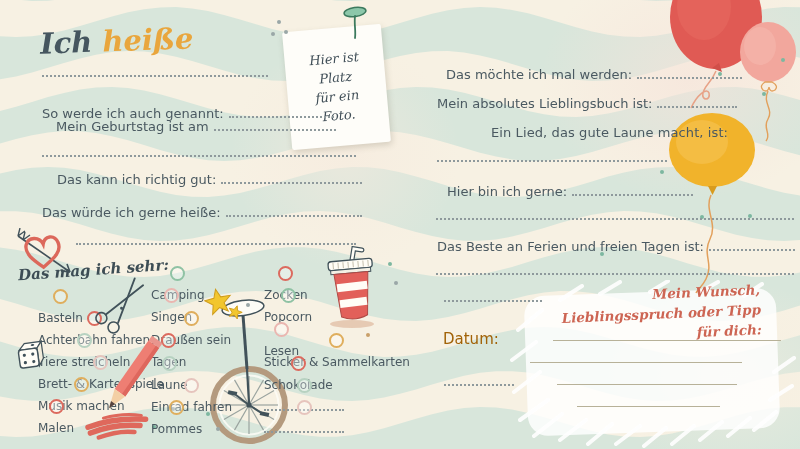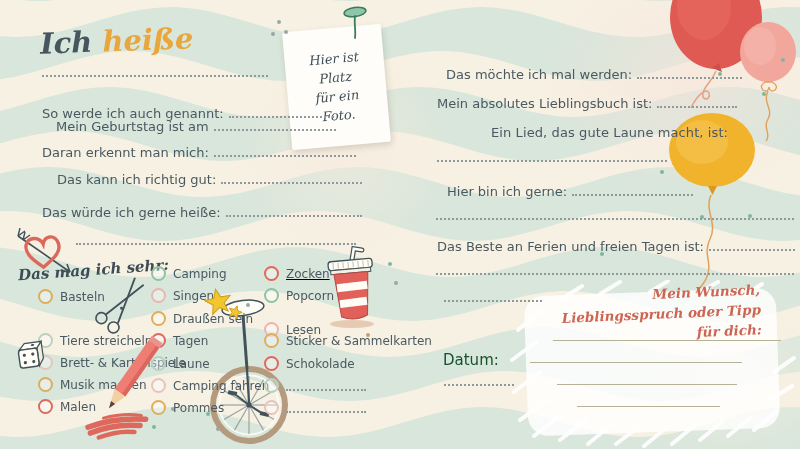--- a/index.html
+++ b/index.html
@@ -13,35 +13,35 @@
   .txt{color:#4a5961;font-size:13px;letter-spacing:.1px;white-space:nowrap;}
   .row{position:absolute;display:flex;align-items:baseline;z-index:3;}
   .lbl{color:#4a5961;font-size:13px;white-space:nowrap;padding-right:5px;}
   .dots{flex:1;height:11px;border-bottom:2px dotted #8e999c;}
   .dotline{position:absolute;z-index:3;height:12px;border-bottom:2px dotted #8e999c;}
   .script{font-family:"DejaVu Serif",serif;font-style:italic;}
   #title{position:absolute;left:40px;top:24px;z-index:3;font-size:29px;font-weight:bold;transform:rotate(-2deg);}
   #title .t1{color:#45565f;}
   #title .t2{color:#e9a63d;}
   .likes-head{position:absolute;left:18px;top:261px;z-index:3;font-size:15px;color:#3d4d55;font-weight:bold;transform:rotate(-4deg);}
-  .ckrow{position:absolute;display:flex;align-items:center;gap:7px;z-index:3;}
+  .ckrow{position:absolute;display:flex;align-items:center;gap:7px;z-index:3;flex-direction:column;}
   .ck{width:11px;height:11px;border-radius:50%;border:2px solid #999;background:rgba(255,255,255,.35);flex:none;}
   .cklbl{font-size:12px;color:#4a5961;white-space:nowrap;}
   .ckdots{width:80px;height:9px;border-bottom:2px dotted #8e999c;}
   #note{position:absolute;left:287px;top:28px;width:99px;height:118px;background:#fefdf9;border-radius:2px;
         transform:rotate(-5deg);box-shadow:1px 3px 6px rgba(96,92,70,.22);z-index:2;
         display:flex;flex-direction:column;align-items:center;justify-content:center;}
   #note p{margin:0;font-family:"DejaVu Serif",serif;font-style:italic;font-size:13px;line-height:19px;color:#414f58;text-align:center;}
   #chalk{position:absolute;left:526px;top:292px;width:252px;height:140px;background:rgba(255,255,255,.82);
          border-radius:20px;transform:rotate(-2deg);z-index:2;}
   .rule{position:absolute;height:1px;background:#b7b198;z-index:3;}
   .wish{position:absolute;left:543px;top:284px;width:218px;z-index:3;text-align:right;
         font-family:"DejaVu Serif",serif;font-style:italic;font-weight:bold;font-size:13.5px;line-height:20px;
         color:#cd6553;transform:rotate(-2.5deg);}
-  .datelbl{position:absolute;left:443px;top:351px;z-index:3;font-size:15px;color:#14532d;}
+  .datelbl{position:absolute;left:443px;top:330px;z-index:3;font-size:15px;color:#a16207;}
   .dot{position:absolute;width:4px;height:4px;border-radius:50%;z-index:2;}
 </style>
 </head>
 <body>
 
 <div id="page">
 
   <svg id="wavebg" width="800" height="449">
       <path d="M0 -58.0 L16 -53.2 L32 -48.9 L48 -45.6 L64 -43.6 L80 -43.0 L96 -44.0 L112 -46.5 L128 -50.2 L144 -54.7 L160 -59.5 L176 -64.2 L192 -68.2 L208 -71.2 L224 -72.8 L240 -72.8 L256 -71.3 L272 -68.4 L288 -64.5 L304 -59.8 L320 -55.0 L336 -50.5 L352 -46.7 L368 -44.2 L384 -43.0 L400 -43.5 L416 -45.4 L432 -48.7 L448 -52.9 L464 -57.7 L480 -62.5 L496 -66.8 L512 -70.2 L528 -72.4 L544 -73.0 L560 -72.1 L576 -69.7 L592 -66.1 L608 -61.6 L624 -56.8 L640 -52.1 L656 -48.0 L672 -45.0 L688 -43.3 L704 -43.1 L720 -44.5 L736 -47.3 L752 -51.3 L768 -55.9 L784 -60.7 L800 -65.3 L800 -28.5 L784 -26.5 L768 -23.2 L752 -18.9 L736 -14.1 L720 -9.4 L704 -5.1 L688 -1.7 L672 0.4 L656 1.0 L640 0.0 L624 -2.4 L608 -6.1 L592 -10.5 L576 -15.4 L560 -20.1 L544 -24.1 L528 -27.1 L512 -28.8 L496 -28.8 L480 -27.4 L464 -24.5 L448 -20.6 L432 -16.0 L416 -11.1 L400 -6.6 L384 -2.8 L368 -0.2 L352 1.0 L336 0.6 L320 -1.4 L304 -4.6 L288 -8.8 L272 -13.6 L256 -18.4 L240 -22.7 L224 -26.1 L208 -28.3 L192 -29.0 L176 -28.1 L160 -25.8 L144 -22.2 L128 -17.8 L112 -12.9 L96 -8.2 L80 -4.1 L64 -1.0 L48 0.7 L32 0.9 L16 -0.5 L0 -3.2 Z" fill="#d8e6db"></path>
       <path d="M0 36.2 L16 37.0 L32 36.2 L48 33.9 L64 30.4 L80 26.0 L96 21.2 L112 16.5 L128 12.3 L144 9.2 L160 7.4 L176 7.1 L192 8.4 L208 11.1 L224 14.9 L240 19.5 L256 24.3 L272 28.9 L288 32.8 L304 35.6 L320 36.9 L336 36.7 L352 34.9 L368 31.8 L384 27.7 L400 23.0 L416 18.2 L432 13.8 L448 10.2 L464 7.9 L480 7.0 L496 7.7 L512 9.9 L528 13.3 L544 17.7 L560 22.5 L576 27.3 L592 31.5 L608 34.7 L624 36.6 L640 36.9 L656 35.8 L672 33.1 L688 29.4 L704 24.8 L720 20.0 L736 15.3 L752 11.4 L768 8.6 L784 7.1 L800 7.3 L800 57.7 L784 54.2 L768 51.8 L752 51.0 L736 51.7 L720 53.9 L704 57.4 L688 61.8 L672 66.6 L656 71.3 L640 75.5 L624 78.7 L608 80.6 L592 80.9 L576 79.7 L560 77.1 L544 73.3 L528 68.8 L512 63.9 L496 59.3 L480 55.4 L464 52.6 L448 51.1 L432 51.3 L416 52.9 L400 56.0 L384 60.0 L368 64.7 L352 69.6 L336 74.0 L320 77.6 L304 80.1 L288 81.0 L272 80.4 L256 78.2 L240 74.9 L224 70.5 L208 65.7 L192 61.0 L176 56.7 L160 53.5 L144 51.5 L128 51.0 L112 52.1 L96 54.7 L80 58.4 L64 62.9 L48 67.8 L32 72.4 L16 76.4 L0 79.3 Z" fill="#d8e6db"></path>
@@ -65,38 +65,41 @@
 
   <div class="row" style="left:42px;top:105px;width:292px;">
     <span class="lbl">So werde ich auch genannt:</span>
     <span class="dots"></span>
   </div>
   <div class="row" style="left:56px;top:118px;width:280px;">
     <span class="lbl">Mein Geburtstag ist am</span>
     <span class="dots"></span>
   </div>
   <div class="row" style="left:42px;top:144px;width:314px;">
-    <span class="lbl">Daran erkennt man mich:</span>
     <span class="dots"></span>
   </div>
   <div class="row" style="left:57px;top:171px;width:305px;text-align:right;">
     <span class="lbl">Das kann ich richtig gut:</span>
     <span class="dots"></span>
   </div>
   <div class="row" style="left:42px;top:204px;width:320px;">
     <span class="lbl">Das würde ich gerne heiße:</span>
     <span class="dots"></span>
   </div>
   <div class="dotline" style="left:76px;top:231px;width:280px;"></div>
 
   <div class="likes-head script">Das mag ich sehr:</div>
 
   <div class="ckrow" style="left:38px;top:289px;">
     <span class="ck" style="border-color: rgb(223, 174, 93);"></span>
     <span class="cklbl">Basteln</span>
+  </div>
+  <div class="ckrow" style="left:38px;top:311px;">
+    <span class="ck" style="border-color: rgb(220, 106, 94);"></span>
+    <span class="cklbl">Achterbahn fahren</span>
   </div>
   <div class="ckrow" style="left:38px;top:333px;">
     <span class="ck" style="border-color: rgb(183, 210, 193);"></span>
     <span class="cklbl">Tiere streicheln</span>
   </div>
   <div class="ckrow" style="left:38px;top:355px;">
     <span class="ck" style="border-color: rgb(230, 196, 189);"></span>
     <span class="cklbl">Brett- &amp; Kartenspiele</span>
   </div>
   <div class="ckrow" style="left:38px;top:377px;">
@@ -123,28 +126,28 @@
   <div class="ckrow" style="left:151px;top:333px;">
     <span class="ck" style="border-color: rgb(220, 106, 94);"></span>
     <span class="cklbl">Tagen</span>
   </div>
   <div class="ckrow" style="left:151px;top:356px;">
     <span class="ck" style="border-color: rgb(183, 210, 193);"></span>
     <span class="cklbl">Laune</span>
   </div>
   <div class="ckrow" style="left:151px;top:378px;">
     <span class="ck" style="border-color: rgb(230, 196, 189);"></span>
-    <span class="cklbl">Camping fahren</span>
+    <span class="cklbl">Einrad fahren</span>
   </div>
   <div class="ckrow" style="left:151px;top:400px;">
     <span class="ck" style="border-color: rgb(223, 174, 93);"></span>
     <span class="cklbl">Pommes</span>
   </div>
 
-  <div class="ckrow" style="left:264px;top:266px;text-decoration:underline;">
+  <div class="ckrow" style="left:264px;top:266px;">
     <span class="ck" style="border-color: rgb(220, 106, 94);"></span>
     <span class="cklbl">Zocken</span>
   </div>
   <div class="ckrow" style="left:264px;top:288px;">
     <span class="ck" style="border-color: rgb(143, 194, 164);"></span>
     <span class="cklbl">Popcorn</span>
   </div>
   <div class="ckrow" style="left:264px;top:322px;">
     <span class="ck" style="border-color: rgb(234, 182, 176);"></span>
     <span class="cklbl">Lesen</span>

